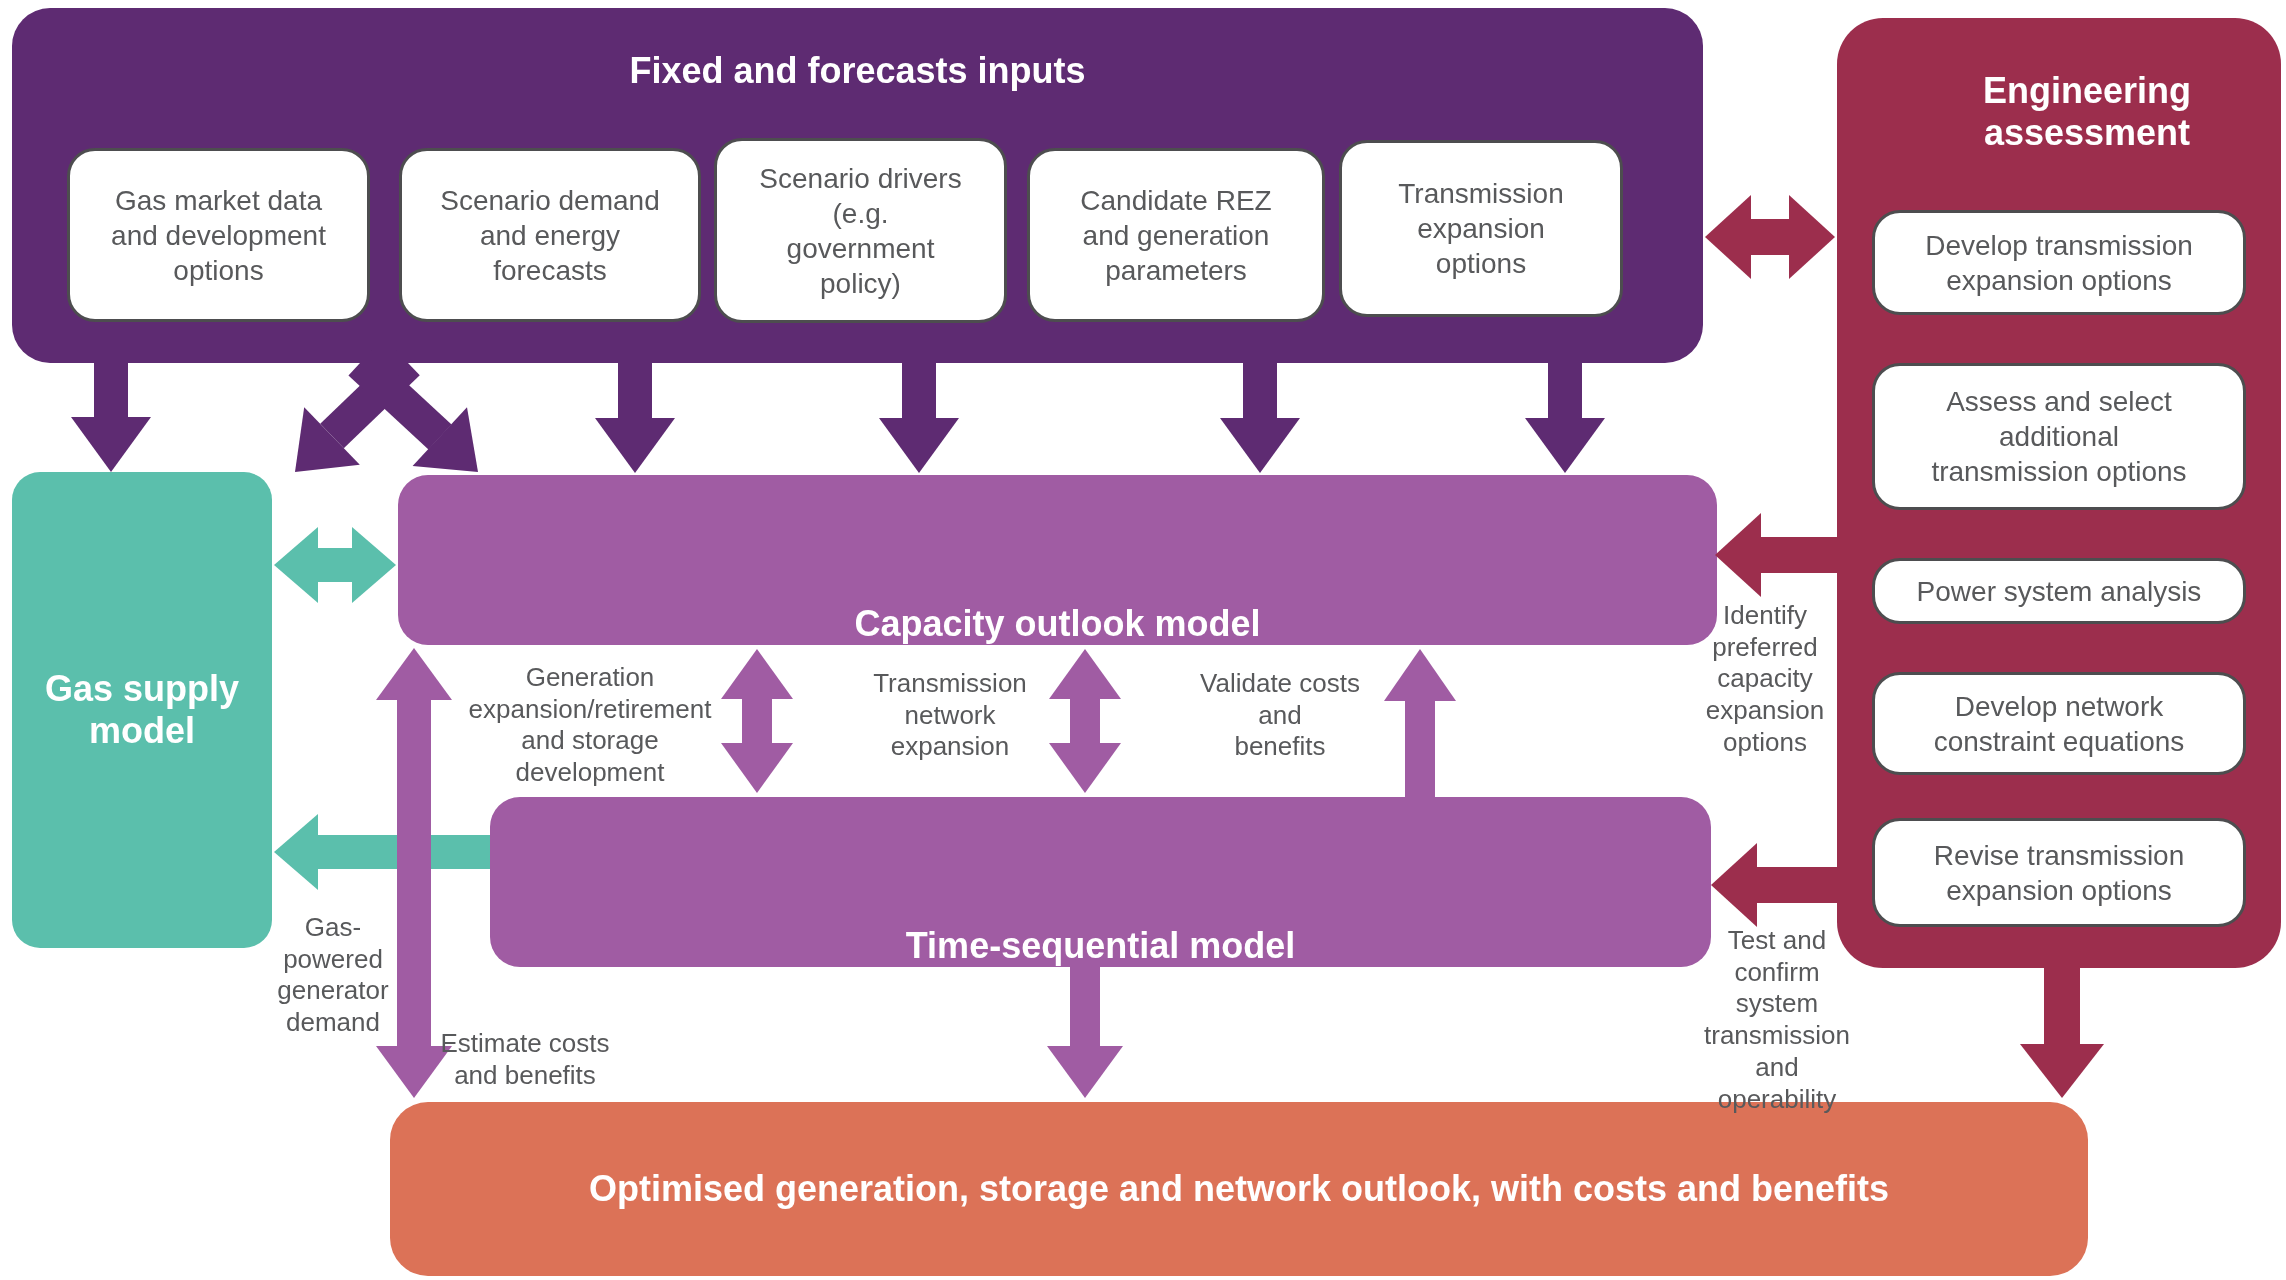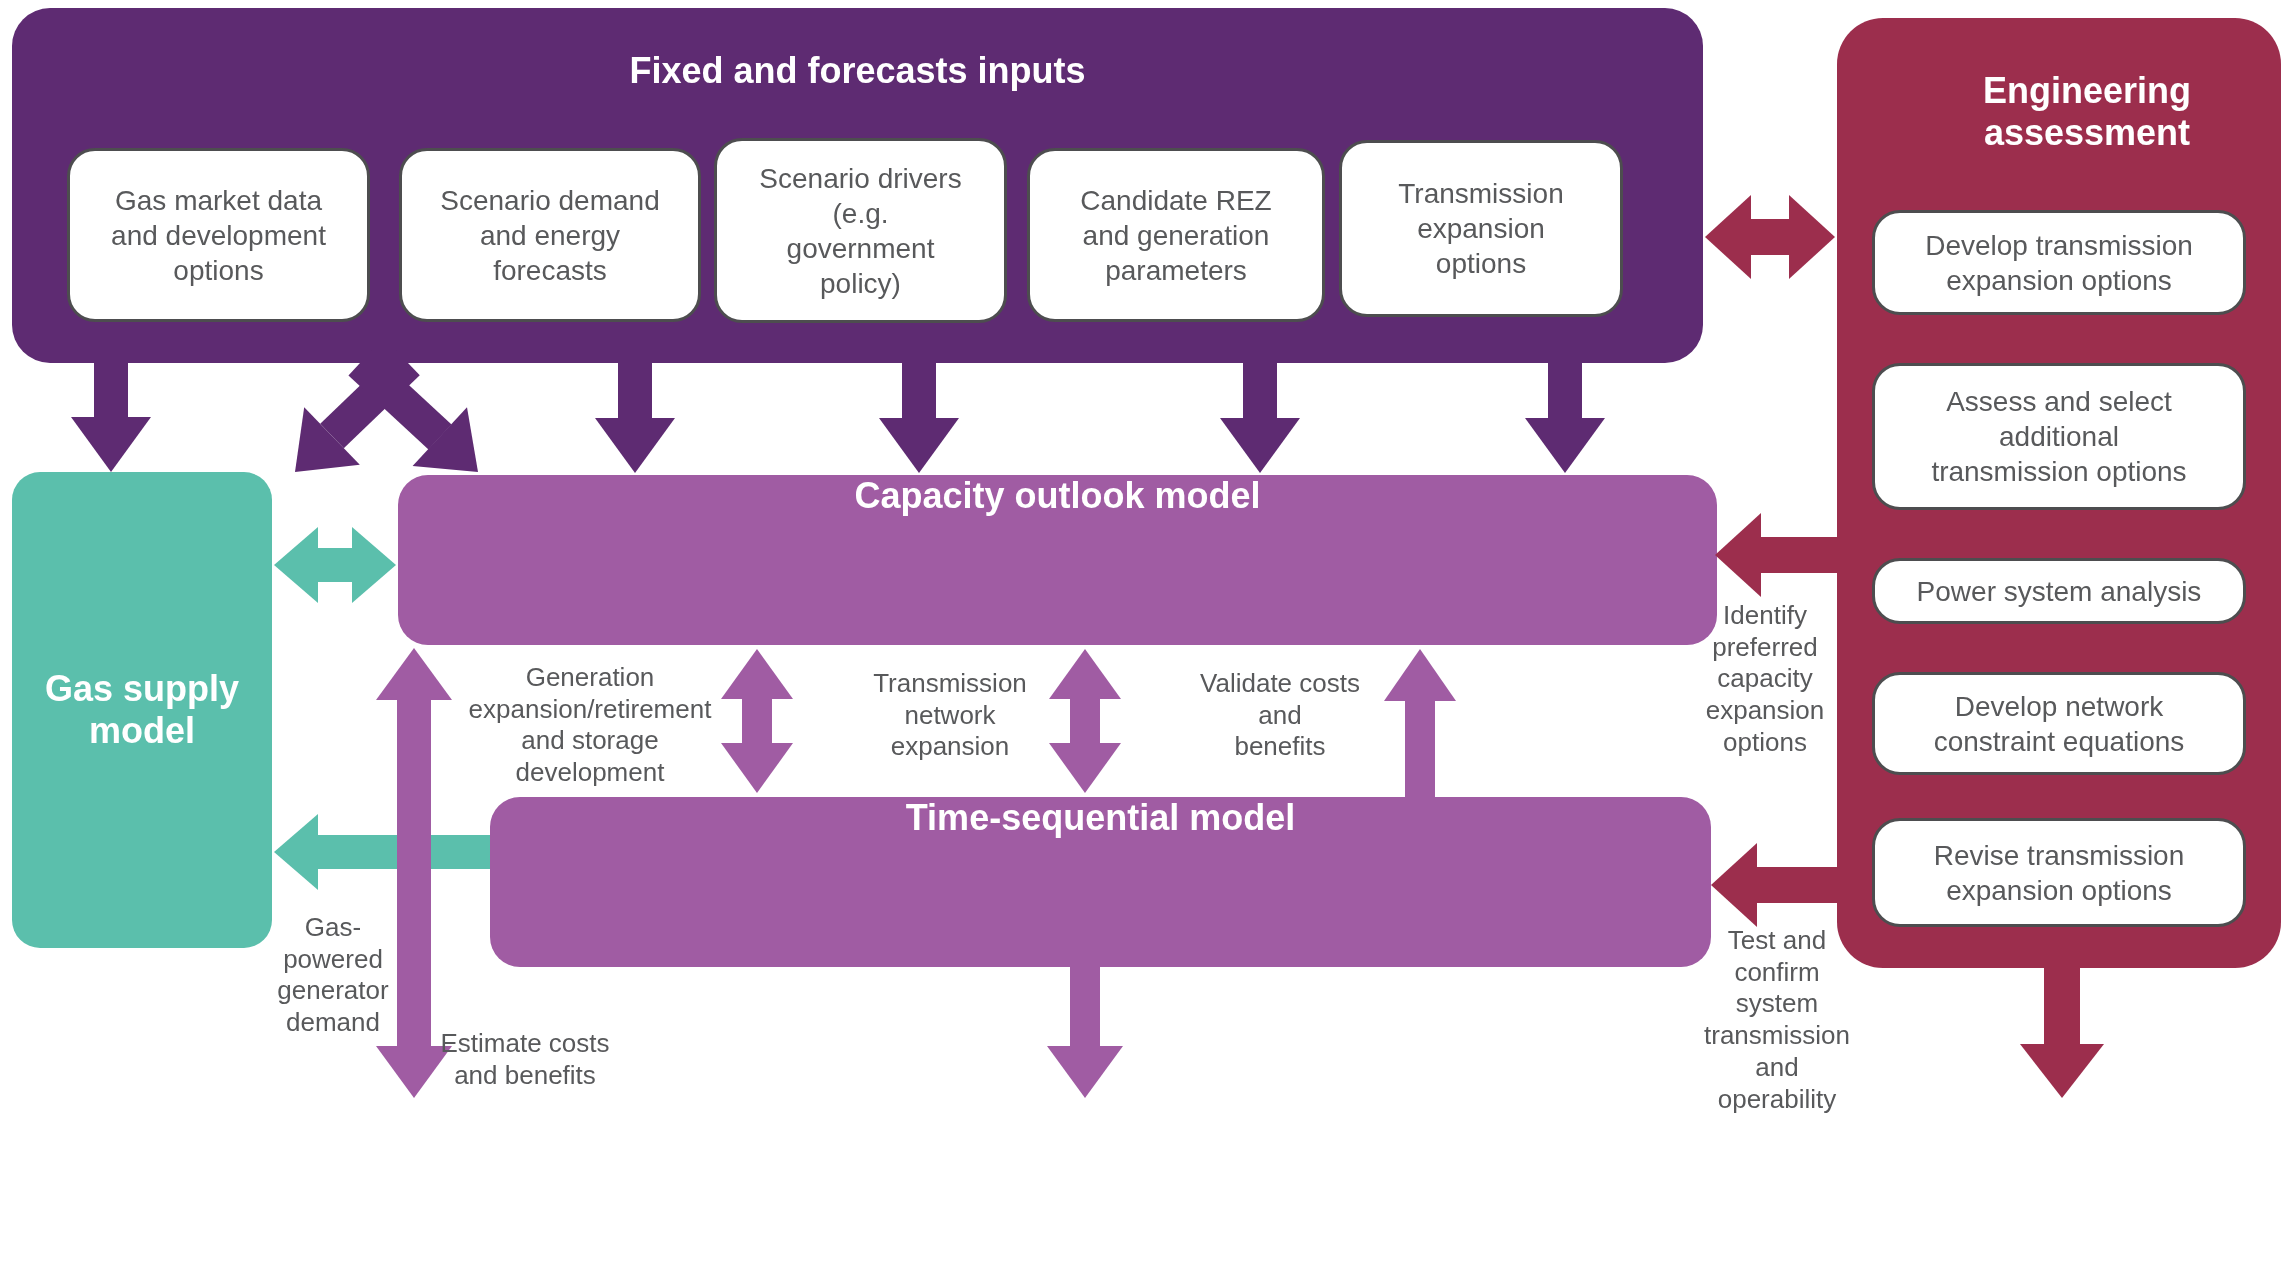--- a/index.html
+++ b/index.html
@@ -13,21 +13,21 @@
   .top-box .big-title{position:absolute;top:42px;left:0;width:100%;}
   .white-box{
     background:#fff;border:3px solid #4d4d4f;border-radius:28px;
     display:flex;align-items:center;justify-content:center;text-align:center;
     color:var(--text-gray);font-size:28px;line-height:1.25;white-space:pre-line;
   }
   .eng-box{left:1837px;top:18px;width:444px;height:950px;background:var(--maroon);border-radius:46px;}
   .eng-box .big-title{position:absolute;top:52px;left:0;width:100%;margin-left:28px;}
   .gas-box{left:12px;top:472px;width:260px;height:476px;background:var(--teal);border-radius:28px;
     display:flex;align-items:center;justify-content:center;}
-  .model-box{background:var(--mid-purple);border-radius:30px;display:flex;align-items:flex-start;justify-content:center;}
+  .model-box{background:var(--mid-purple);border-radius:30px;display:flex;align-items:flex-end;justify-content:center;}
   .cap-box{left:398px;top:475px;width:1319px;height:170px;}
   .ts-box{left:490px;top:797px;width:1221px;height:170px;}
   .out-box{left:390px;top:1102px;width:1698px;height:174px;background:var(--orange);border-radius:38px;
     display:flex;align-items:center;justify-content:center;}
   .flow-label{
     position:absolute;color:var(--text-gray);font-size:26px;line-height:1.22;
     text-align:center;white-space:pre-line;z-index:7;
   }
   #arrow-layer{position:absolute;left:0;top:0;width:2286px;height:1280px;z-index:5;pointer-events:none;}
   .f-dp{fill:var(--dark-purple);} .s-dp{stroke:var(--dark-purple);}
@@ -79,20 +79,23 @@
     <div class="big-title">Gas supply
 model</div>
   </div>
   <div class="box model-box cap-box">
     <div class="big-title">Capacity outlook model</div>
   </div>
   <div class="box model-box ts-box">
     <div class="big-title">Time-sequential model</div>
   </div>
 
+  <div class="box out-box">
+    <div class="big-title">Optimised generation, storage and network outlook, with costs and benefits</div>
+  </div>
 
   <svg id="arrow-layer" viewBox="0 0 2286 1280">
 
     <g>
       <rect class="f-dp" x="94" y="363" width="34" height="56"></rect>
       <polygon class="f-dp" points="71,417 151,417 111,472"></polygon>
     </g>
 
     <g>
       <line class="s-dp" x1="408" y1="363" x2="332" y2="436" stroke-width="34"></line>

